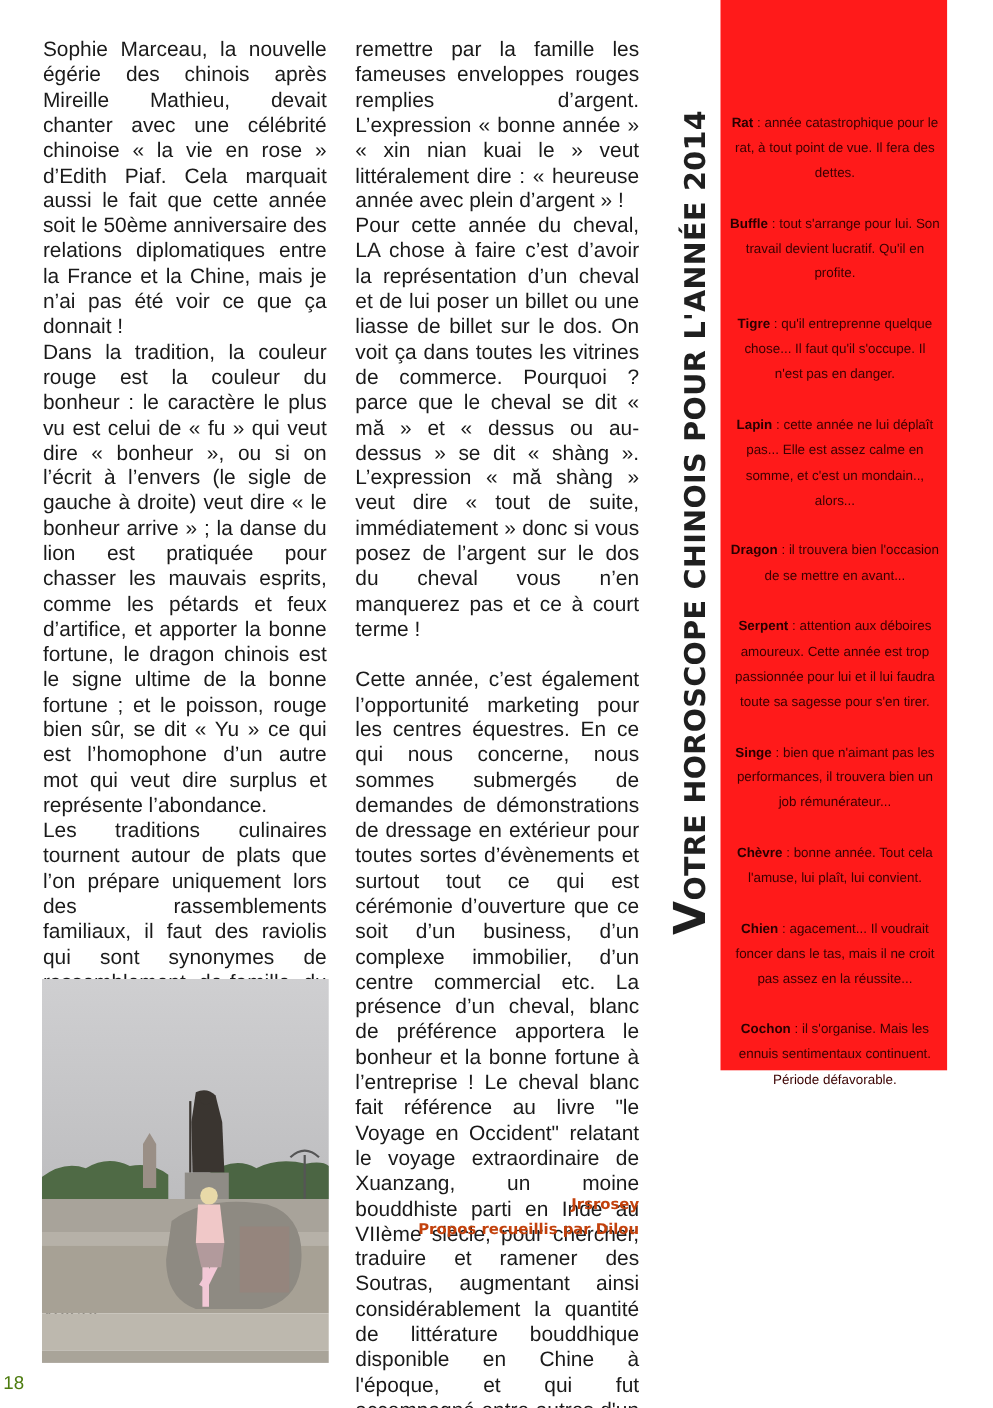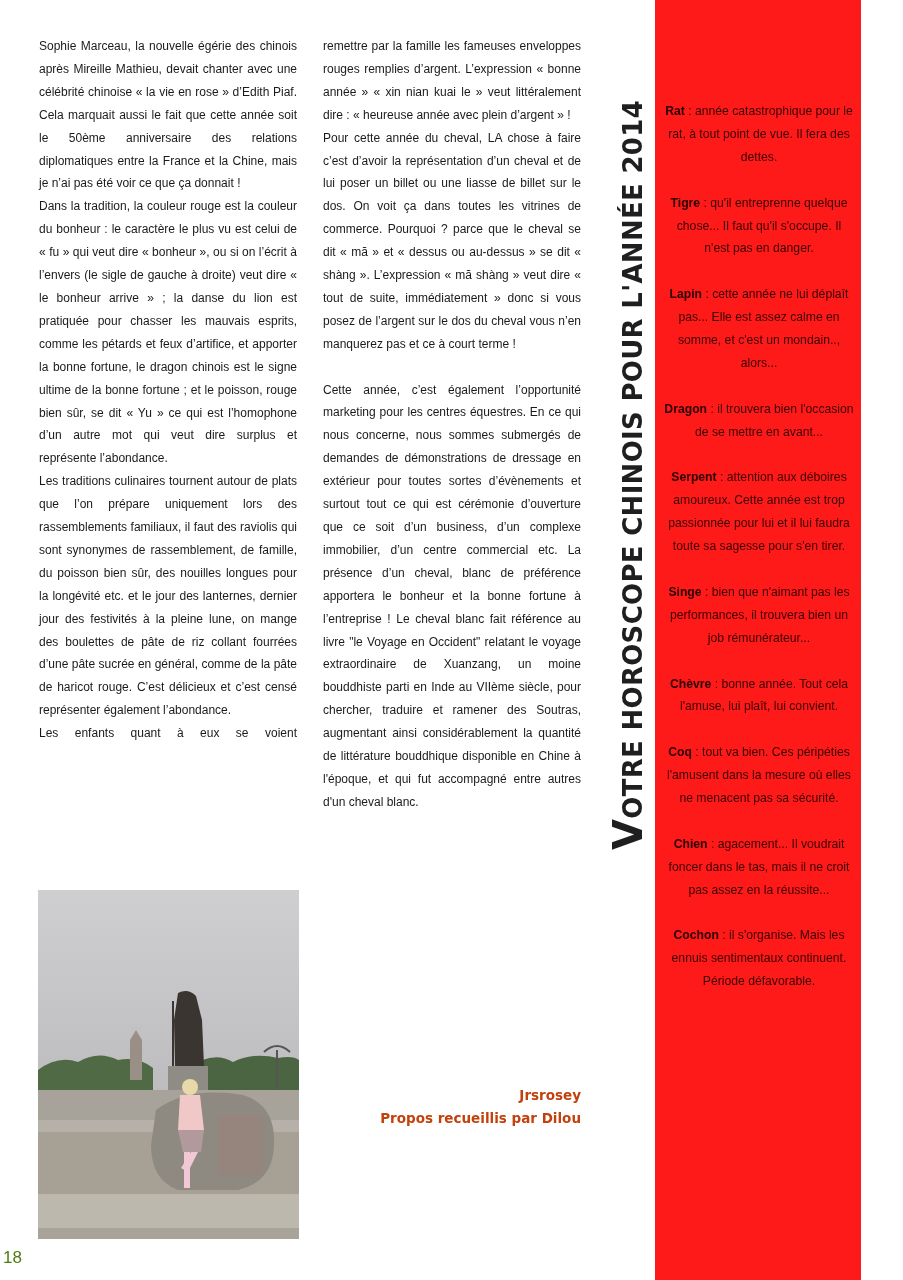--- a/index.html
+++ b/index.html
@@ -1,33 +1,33 @@
 <!DOCTYPE html>
 <html><head>
 <meta charset="utf-8">
 <style>
   html, body { margin: 0; padding: 0; }
   body { width: 903px; height: 1280px; background: #ffffff; position: relative; overflow: hidden;
          font-family: "Liberation Sans", "DejaVu Sans", sans-serif; color: #1a1a1a; }
-  .col { position: absolute; font-size: 12px; line-height: 22.9px; text-align: justify; }
+  .col { position: absolute; font-size: 19px; line-height: 22.9px; text-align: justify; }
   .col p { margin: 0; }
   .col p.gap { margin-top: 22.9px; }
   #col1 { left: 39px; top: 35px; width: 258px; }
   #col2 { left: 323px; top: 35px; width: 258px; }
   .photo { position: absolute; left: 38px; top: 890px; width: 261px; height: 349px; overflow: hidden; }
   .page-number { position: absolute; left: 3px; top: 1248px; font-size: 17px; color: #4d7c0f; }
   .signature { position: absolute; left: 323px; width: 258px; text-align: right;
                font-family: "DejaVu Sans", sans-serif; font-weight: bold; font-size: 13.5px; color: #c2410c; }
   #sig1 { top: 1087px; }
   #sig2 { top: 1110px; }
   .vertical-title { position: absolute; left: 604px; top: 850px; width: 760px; transform-origin: 0 0;
                     transform: rotate(-90deg); font-family: "DejaVu Sans", sans-serif; font-weight: bold;
                     font-size: 26px; letter-spacing: 0.3px; color: #1f1f1f; white-space: nowrap; line-height: 48px; }
   .vertical-title .big { font-size: 40px; }
-  .sidebar { position: absolute; left: 655px; top: 0; width: 206px; height: 1280px; background: #ff1a1a; }
+  .sidebar { position: absolute; left: 655px; top: 0; width: 206px; height: 973px; background: #ff1a1a; }
   .horo { position: absolute; left: 8px; width: 192px; top: 100px; text-align: center;
           font-size: 12.2px; line-height: 22.9px; color: #3a0000; }
   .horo .entry { margin: 0 0 22.9px 0; }
   .horo .sign { font-weight: bold; color: #2a0000; }
 </style>
 </head>
 <body>
 
 <div id="col1" class="col">
   <p>Sophie Marceau, la nouvelle égérie des chinois après Mireille Mathieu, devait chanter avec une célébrité chinoise « la vie en rose » d’Edith Piaf. Cela marquait aussi le fait que cette année soit le 50ème anniversaire des relations diplomatiques entre la France et la Chine, mais je n’ai pas été voir ce que ça donnait !</p>
@@ -88,23 +88,23 @@
 <div id="sig1" class="signature">Jrsrosey</div>
 <div id="sig2" class="signature">Propos recueillis par Dilou</div>
 
 <div class="vertical-title">
   <span class="big">V</span><span>OTRE HOROSCOPE CHINOIS POUR L'ANNÉE 2014</span>
 </div>
 
 <div class="sidebar">
   <div class="horo">
     <p class="entry"><span class="sign">Rat</span><span> : année catastrophique pour le rat, à tout point de vue. Il fera des dettes.</span></p>
+    <p class="entry"><span class="sign">Buffle</span><span> : tout s'arrange pour lui. Son travail devient lucratif. Qu'il en profite.</span></p>
     <p class="entry"><span class="sign">Tigre</span><span> : qu'il entreprenne quelque chose... Il faut qu'il s'occupe. Il n'est pas en danger.</span></p>
     <p class="entry"><span class="sign">Lapin</span><span> : cette année ne lui déplaît pas... Elle est assez calme en somme, et c'est un mondain.., alors...</span></p>
     <p class="entry"><span class="sign">Dragon</span><span> : il trouvera bien l'occasion de se mettre en avant...</span></p>
     <p class="entry"><span class="sign">Serpent</span><span> : attention aux déboires amoureux. Cette année est trop passionnée pour lui et il lui faudra toute sa sagesse pour s'en tirer.</span></p>
     <p class="entry"><span class="sign">Singe</span><span> : bien que n'aimant pas les performances, il trouvera bien un job rémunérateur...</span></p>
     <p class="entry"><span class="sign">Chèvre</span><span> : bonne année. Tout cela l'amuse, lui plaît, lui convient.</span></p>
-    <p class="entry"><span class="sign">Coq</span><span> : tout va bien. Ces péripéties l'amusent dans la mesure où elles ne menacent pas sa sécurité.</span></p>
     <p class="entry"><span class="sign">Chien</span><span> : agacement... Il voudrait foncer dans le tas, mais il ne croit pas assez en la réussite...</span></p>
     <p class="entry"><span class="sign">Cochon</span><span> : il s'organise. Mais les ennuis sentimentaux continuent. Période défavorable.</span></p>
   </div>
 </div>
 
 </body></html>

